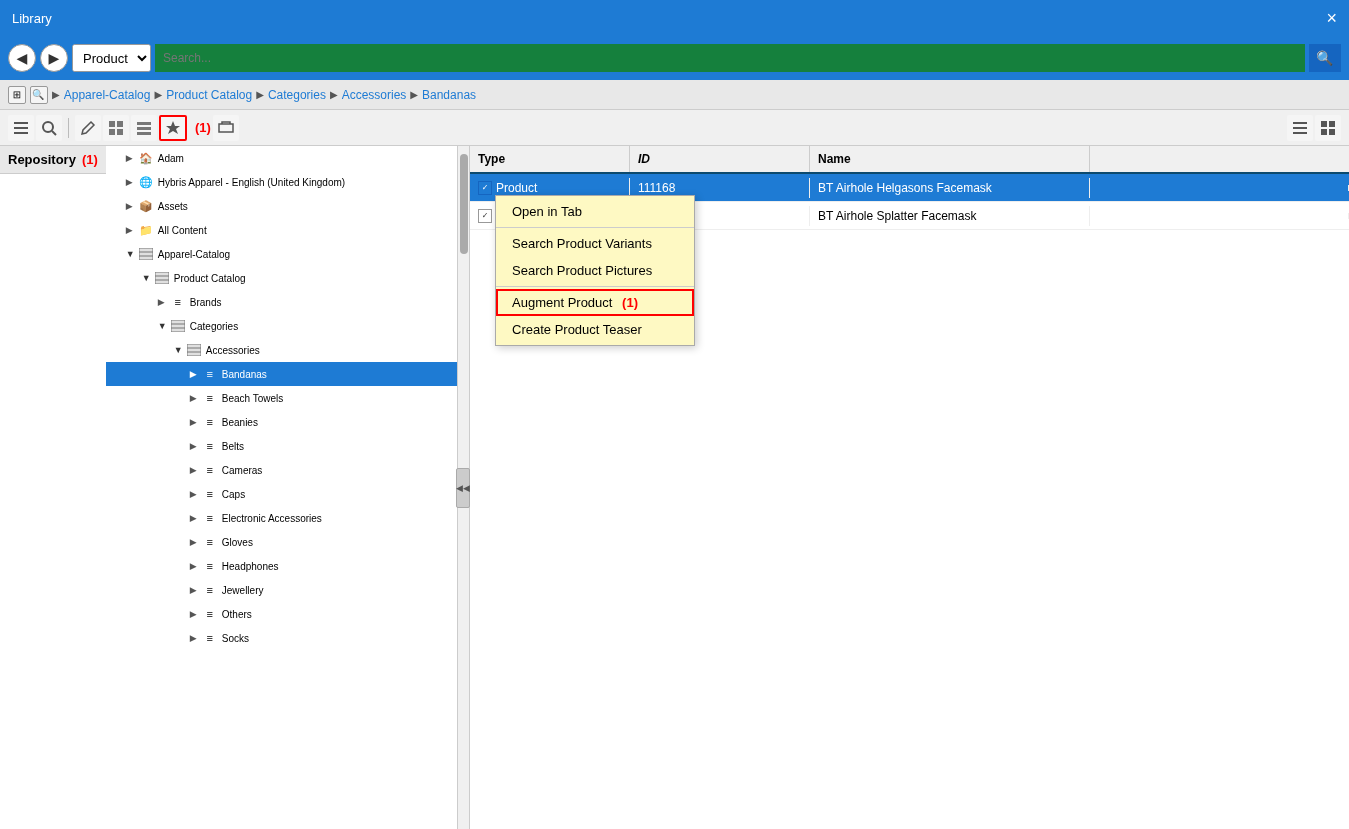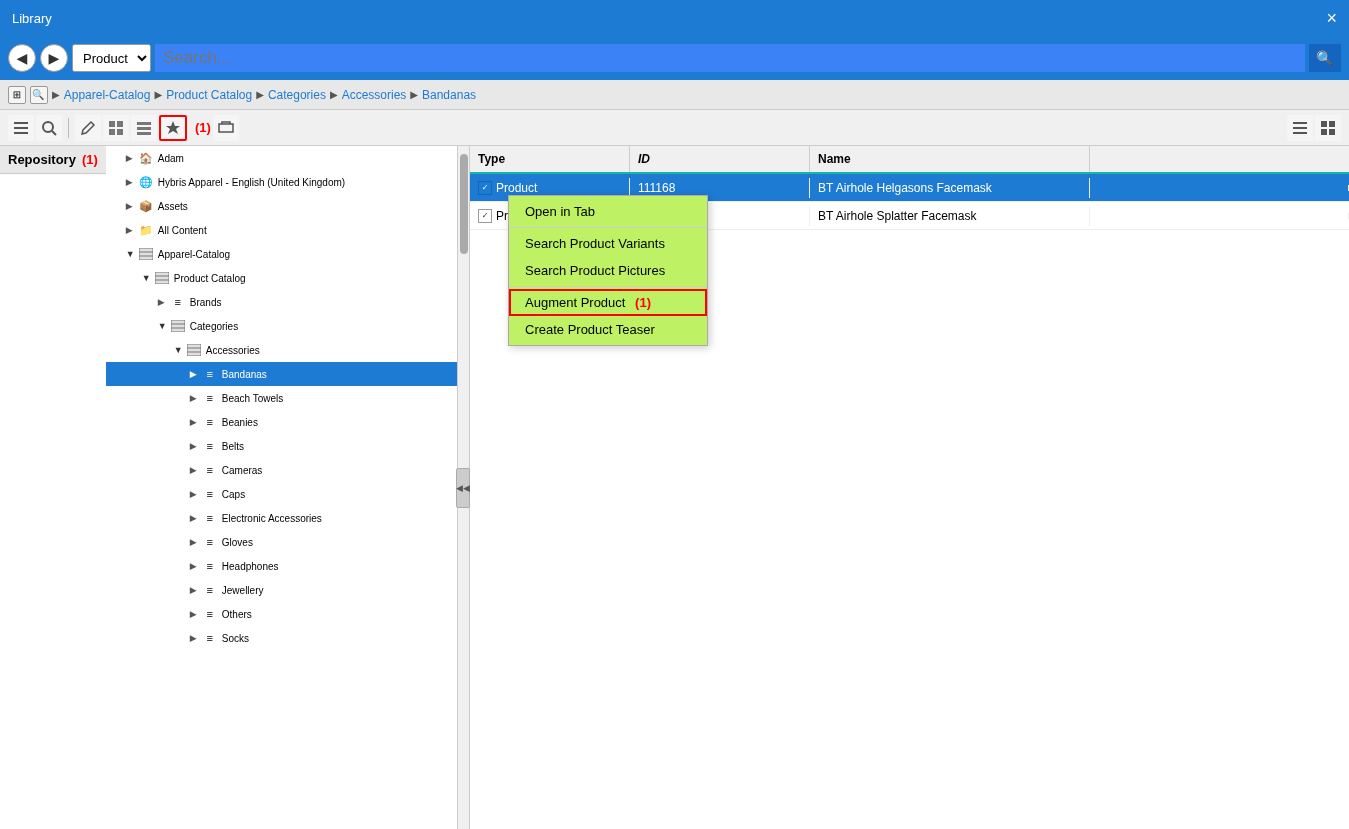--- a/index.html
+++ b/index.html
@@ -45,22 +45,22 @@
     .dropdown-wrap select {
       border: none; outline: none; padding: 0 6px;
       font-size: 13px; height: 100%; background: white; cursor: pointer;
     }
     #search-input {
       flex: 1;
       height: 28px;
       border: none;
       outline: none;
       padding: 0 8px;
-      font-size: 17px;
-      background: #3b82f6;
+      font-size: 12px;
+      background: #15803d;
     }
     .search-icon-btn {
       background: #1565c0;
       border: none;
       color: white;
       width: 32px; height: 28px;
       display: flex; align-items: center; justify-content: center;
       cursor: pointer; font-size: 14px;
     }
 
@@ -146,21 +146,21 @@
     .tree-label { font-size: 10px; }
 
     
     #right-panel {
       flex: 1;
       display: flex;
       flex-direction: column;
     }
     #grid-header {
       display: flex;
-      border-bottom: 2px solid #14b8a6;
+      border-bottom: 2px solid #0c4a6e;
       background: #f0f0f0;
       height: 28px;
     }
     .col-header {
       padding: 4px 8px;
       font-weight: bold;
       font-size: 12px;
       border-right: 1px solid #ccc;
       display: flex; align-items: center;
     }
@@ -188,22 +188,22 @@
     }
     .cell-type { width: 160px; display: flex; align-items: center; gap: 4px; }
     .cell-id { width: 180px; }
     .cell-name { width: 280px; }
     .cell-desc { flex: 1; }
 
     
     #context-menu {
       position: absolute;
       top: 195px;
-      left: 508px;
-      background: #bef264;
+      left: 495px;
+      background: #fef9c3;
       border: 1px solid #aaa;
       box-shadow: 2px 2px 8px rgba(0,0,0,0.2);
       z-index: 100;
       min-width: 200px;
       padding: 2px 0;
     }
     .ctx-item {
       padding: 6px 16px;
       cursor: pointer;
       font-size: 13px;

